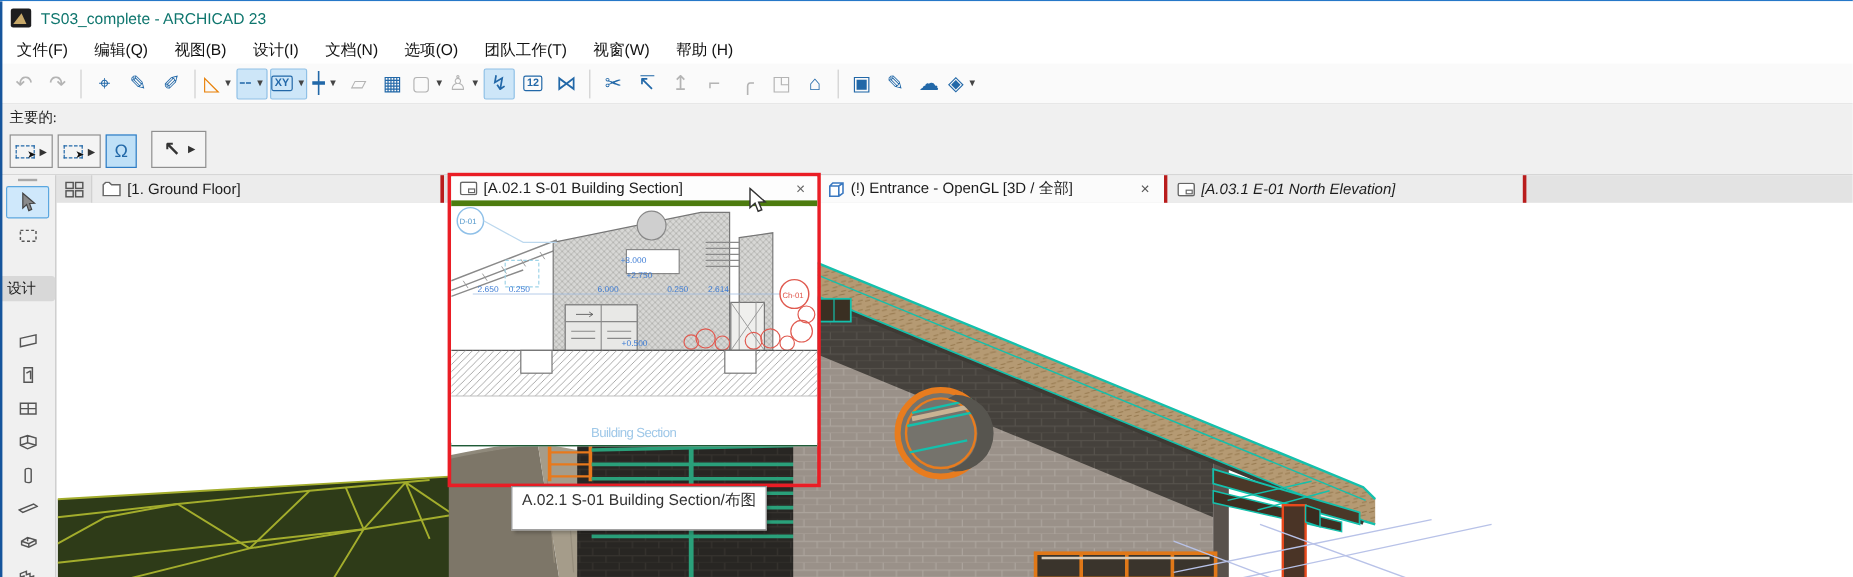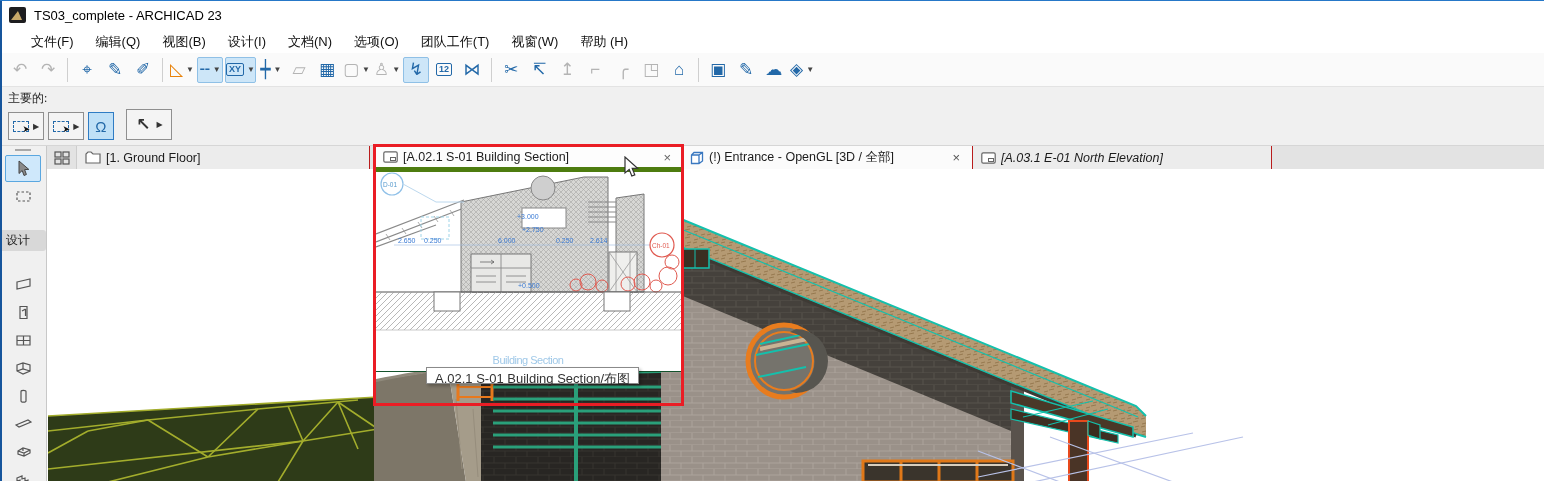--- a/index.html
+++ b/index.html
@@ -6,24 +6,24 @@
   html,body { width:1544px; height:481px; overflow:hidden; }
   body { font-family:"Liberation Sans","DejaVu Sans",sans-serif; background:#fff; position:relative;
          border-top:1px solid #2678c8; }
   body::before{ content:""; position:absolute; left:0; top:0; width:2px; height:481px; background:#16559c; z-index:50;}
 
   
   .titlebar{ height:28px; display:flex; align-items:center; padding-left:9px; background:#fff; }
   .app-icon{ width:17px; height:16px; background:#1d1d1f; border-radius:2px; position:relative; flex:0 0 auto;}
   .app-icon::after{ content:""; position:absolute; left:3px; top:4px; border-left:5px solid transparent;
     border-right:6px solid transparent; border-bottom:9px solid #c8a96a; transform:skewX(-12deg);}
-  .title-text{ margin-left:8px; font-size:13px; color:#000000; }
-
-  
-  .menubar{ height:24px; display:flex; align-items:stretch; padding-left:20px; background:#fff; }
+  .title-text{ margin-left:8px; font-size:13px; color:#0f766e; }
+
+  
+  .menubar{ height:24px; display:flex; align-items:stretch; padding-left:3px; background:#fff; }
   .menu-item{ font-size:13px; color:#111; padding:4px 11px; cursor:default; }
 
   
   .toolbar{ height:34px; display:flex; align-items:center; padding-left:6px; background:#fafafa;
             border-bottom:1px solid #e3e3e3; }
   .tb-btn{ height:26px; min-width:26px; display:flex; align-items:center; justify-content:center;
            border:1px solid transparent; border-radius:2px; font-size:17px; color:#2268a8; margin:0 1px;}
   .tb-btn .glyph{ line-height:1; }
   .tb-btn.disabled{ color:#b4b4b4; }
   .tb-btn.active{ background:#cde6f8; border-color:#8fc0e6; }
@@ -52,40 +52,40 @@
   .tool-item{ width:36px; height:27px; margin:1px auto; display:flex; align-items:center; justify-content:center;
               border:1px solid transparent; border-radius:2px;}
   .tool-item.selected{ background:#cfe8fb; border-color:#5aa7e0; }
   .tool-item svg{ display:block; }
   .tbx-header{ font-size:12px; color:#222; background:#d8d8d8; padding:2px 4px 2px 6px; margin:20px 0; border-radius:0 3px 3px 0;}
 
   
   .tabbar{ position:absolute; left:47px; top:145px; right:0; height:23px; background:#e3e3e3; display:flex; z-index:4;}
   .tab-overview{ width:30px; display:flex; align-items:center; justify-content:center; border-right:1px solid #cdcdcd;}
   .tab{ display:flex; align-items:center; padding:0 6px 0 8px; font-size:12.5px; color:#1c1c1c;
-        border-right:1px solid #b91c1c; background:#ececec; white-space:nowrap; overflow:hidden;}
+        border-right:3px solid #b91c1c; background:#ececec; white-space:nowrap; overflow:hidden;}
   .tab .ticon{ margin-right:5px; flex:0 0 auto; display:flex; }
   .tab.active{ background:#fbfbfb; }
   .tab .close{ margin-left:auto; padding:0 6px; font-size:13px; color:#555; }
   .tab.spacer{ background:transparent; border-right:none; }
 
   
   .canvas{ position:absolute; left:48px; top:168px; width:1496px; height:313px; background:#fff; z-index:1; }
   .canvas svg{ display:block; }
 
   
   .popup{ position:absolute; left:373px; top:143px; width:311px; height:262px; border:3px solid #ea1d25; z-index:20; }
   .popup-header{ height:25px; background:#fdfdfd; display:flex; align-items:center; padding:0 4px 0 7px;
                  font-size:12.5px; color:#1c1c1c; border-bottom:5px solid #4d7c0f;}
   .popup-header .ticon{ margin-right:5px; display:flex; }
   .popup-header .close{ margin-left:auto; padding:0 6px; font-size:13px; color:#666; }
   .popup-preview{ height:200px; background:#fff; border-bottom:3px solid #14532d; }
 
   
-  .tooltip{ position:absolute; left:426px; top:366px; height:17px; background:#fff; border:1px solid #8a8a8a;
+  .tooltip{ position:absolute; left:426px; top:404px; height:37px; background:#fff; border:1px solid #8a8a8a;
             font-size:13px; color:#333; padding:2px 8px 0 8px; z-index:30; box-shadow:2px 2px 3px rgba(0,0,0,.25);
             white-space:nowrap;}
 
   
   .mouse-cursor{ position:absolute; left:624px; top:155px; z-index:40; }
 </style>
 </head>
 <body>
 
 <div class="titlebar">

